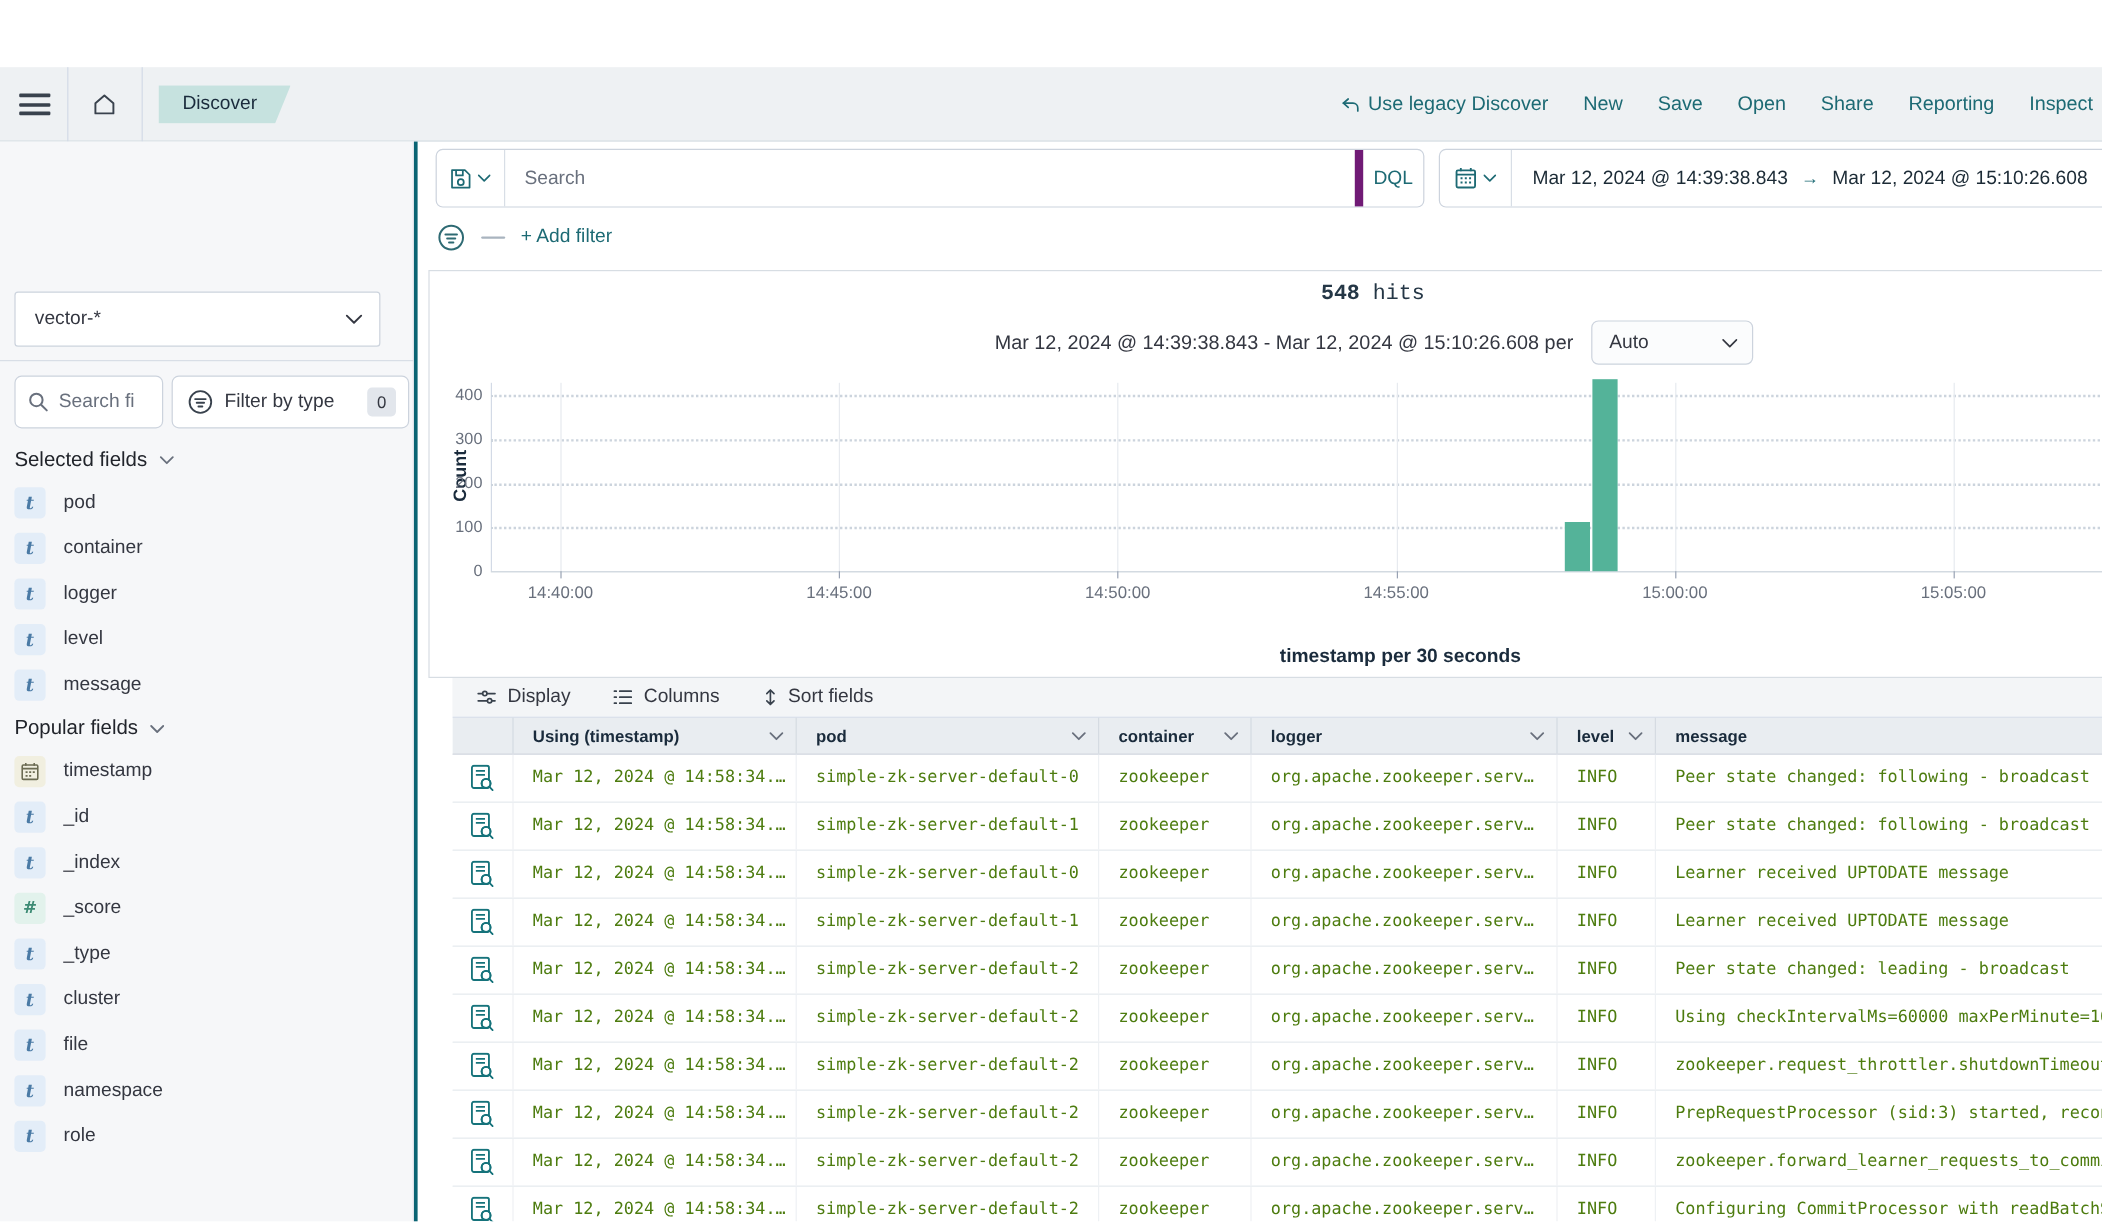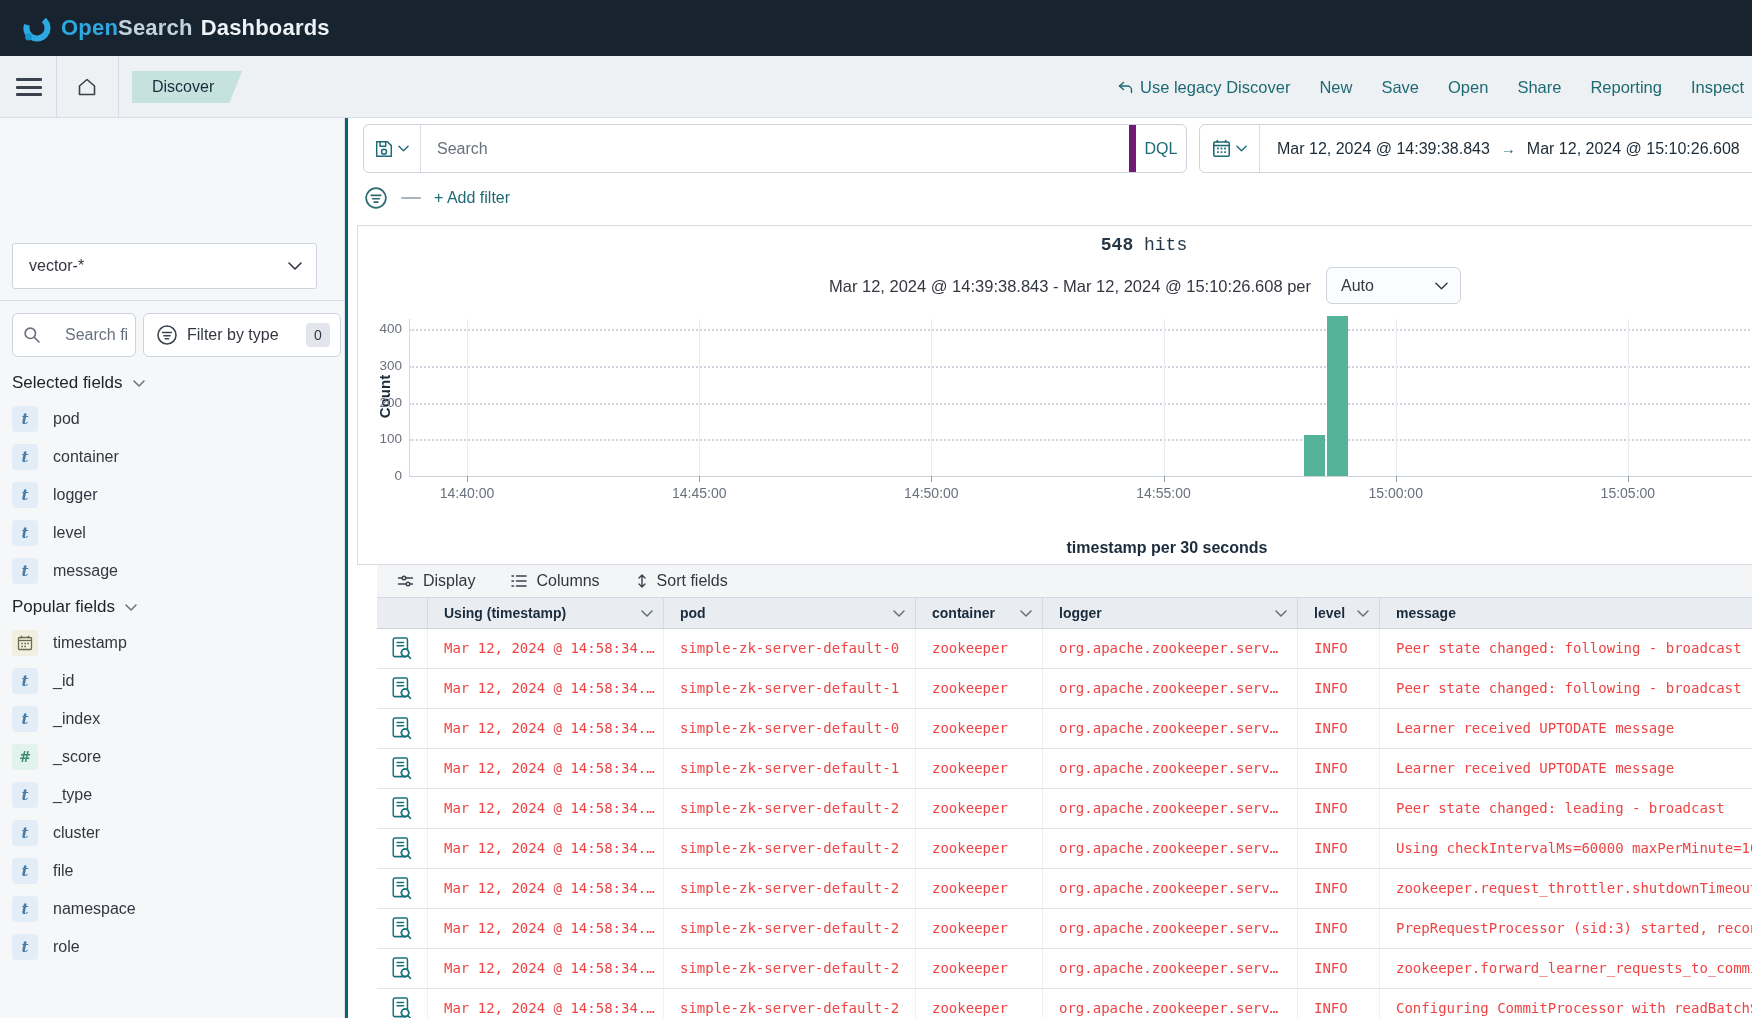--- a/index.html
+++ b/index.html
@@ -23,21 +23,21 @@
   .breadcrumb-badge{position:absolute;left:132px;top:15px;height:32px;background:#c6e2df;color:#1a2b3c;font-size:16px;display:flex;align-items:center;padding:0 28px 0 20px;clip-path:polygon(0 0,100% 0,calc(100% - 13px) 100%,0 100%);}
   .nav-links{position:absolute;left:1118px;top:0;height:62px;display:flex;align-items:center;gap:29px;white-space:nowrap;}
   .nav-link{color:#1d6a74;font-size:16.5px;display:flex;align-items:center;gap:7px;cursor:pointer;}
 
   
   .sidebar{position:absolute;left:0;top:118px;width:345px;height:900px;background:#f6f7f9;border-right:1px solid #dde2e8;}
   .accent-bar{position:absolute;left:345px;top:118px;width:3px;height:900px;background:#0a6473;}
   .index-select{position:absolute;left:12px;top:125px;width:305px;height:46px;background:#fff;border:1px solid #ccd3dd;border-radius:3px;display:flex;align-items:center;justify-content:space-between;padding:0 14px 0 16px;font-size:16px;color:#343741;cursor:pointer;}
   .sidebar-hr{position:absolute;left:0;top:182px;width:345px;height:1px;background:#d8dee6;}
   .field-search{position:absolute;left:12px;top:195px;width:124px;height:44px;background:#fff;border:1px solid #ccd3dd;border-radius:6px;display:flex;align-items:center;padding:0 6px 0 10px;gap:8px;overflow:hidden;}
-  .field-search input{border:none;outline:none;background:transparent;font-size:16px;color:#343741;width:90px;font-family:inherit;padding:0;margin-left:16px;}
+  .field-search input{border:none;outline:none;background:transparent;font-size:16px;color:#343741;width:90px;font-family:inherit;padding:0;}
   .field-search input::placeholder{color:#69707d;}
   .filter-type{position:absolute;left:143px;top:195px;width:198px;height:44px;background:#fff;border:1px solid #ccd3dd;border-radius:6px;display:flex;align-items:center;padding:0 10px 0 12px;gap:9px;cursor:pointer;}
   .filter-type .ft-label{font-size:16px;color:#343741;flex:1;}
   .count-badge{min-width:24px;height:24px;background:#e2e6ec;border-radius:4px;display:flex;align-items:center;justify-content:center;font-size:14px;color:#343741;padding:0 5px;}
   #field-sections{position:absolute;left:0;top:248px;width:350px;}
   .section-header{height:34px;display:flex;align-items:center;gap:10px;padding-left:12px;font-size:17px;color:#21242b;cursor:pointer;}
   .field-item{height:38px;display:flex;align-items:center;gap:15px;padding-left:12px;cursor:pointer;}
   .field-name{font-size:16px;color:#343741;}
   .badge{width:26px;height:26px;border-radius:4px;display:flex;align-items:center;justify-content:center;flex:0 0 auto;}
   .badge-string{background:#e3edf8;color:#4a7aa5;font-family:"DejaVu Serif",serif;font-style:italic;font-weight:bold;font-size:15px;}
@@ -76,38 +76,29 @@
   .xtick-label{position:absolute;width:90px;text-align:center;transform:translateX(-50%);font-size:14px;color:#69707d;}
   .chart-bar{position:absolute;background:#54b399;cursor:pointer;}
 
   
   .grid-toolbar{position:absolute;left:377px;top:565px;width:1383px;height:32px;background:#f3f5f7;display:flex;align-items:center;gap:36px;padding-left:20px;}
   .toolbar-btn{display:flex;align-items:center;gap:9px;font-size:16px;color:#343741;cursor:pointer;white-space:nowrap;}
   #grid{position:absolute;left:377px;top:597px;width:1383px;height:421px;overflow:hidden;}
   .grid-header{display:flex;height:32px;background:#e9edf1;border-top:1px solid #d3dae6;border-bottom:1px solid #ccd3db;}
   .grid-header .hcell{display:flex;align-items:center;justify-content:space-between;padding:0 10px 0 16px;font-size:14px;font-weight:bold;color:#1a2b3c;border-right:1px solid #d5dbe2;overflow:hidden;white-space:nowrap;flex:0 0 auto;cursor:pointer;}
   .grid-row{display:flex;height:40px;background:#fff;border-bottom:1px solid #e0e6eb;}
-  .grid-row .cell{font-family:"DejaVu Sans Mono",monospace;font-size:14px;color:#ef4444;line-height:39px;padding-left:16px;overflow:hidden;white-space:nowrap;border-right:1px solid #eef1f4;flex:0 0 auto;}
+  .grid-row .cell{font-family:"DejaVu Sans Mono",monospace;font-size:14px;color:#4d7c0f;line-height:39px;padding-left:16px;overflow:hidden;white-space:nowrap;border-right:1px solid #eef1f4;flex:0 0 auto;}
   .expand-cell{display:flex;align-items:center;justify-content:center;border-right:1px solid #eef1f4;flex:0 0 auto;}
   .expand-btn{cursor:pointer;display:flex;}
 </style>
 </head>
 <body>
 
 <div class="screen">
 
-  <header class="top-header">
-    <span style="display:flex;">
-      <svg width="30" height="30" viewBox="0 0 30 30">
-        <circle cx="15" cy="15" r="10.5" fill="none" stroke="#2ea8e0" stroke-width="6" stroke-dasharray="45 22" transform="rotate(-50 15 15)"></circle>
-        <circle cx="6.5" cy="24" r="3.4" fill="#1797c9"></circle>
-      </svg>
-    </span>
-    <span class="brand"><span class="b-open">Open</span><span class="b-search">Search</span><span class="b-dash">Dashboards</span></span>
-  </header>
 
   <div class="nav-bar">
     <div class="hamburger">
         <span></span>
         <span></span>
         <span></span>
       </div>
     <div class="nav-sep" style="left:56px;"></div>
     <div class="home-btn">
       <svg width="22" height="22" viewBox="0 0 22 22" fill="none" stroke="#39424d" stroke-width="1.6" stroke-linejoin="round">

